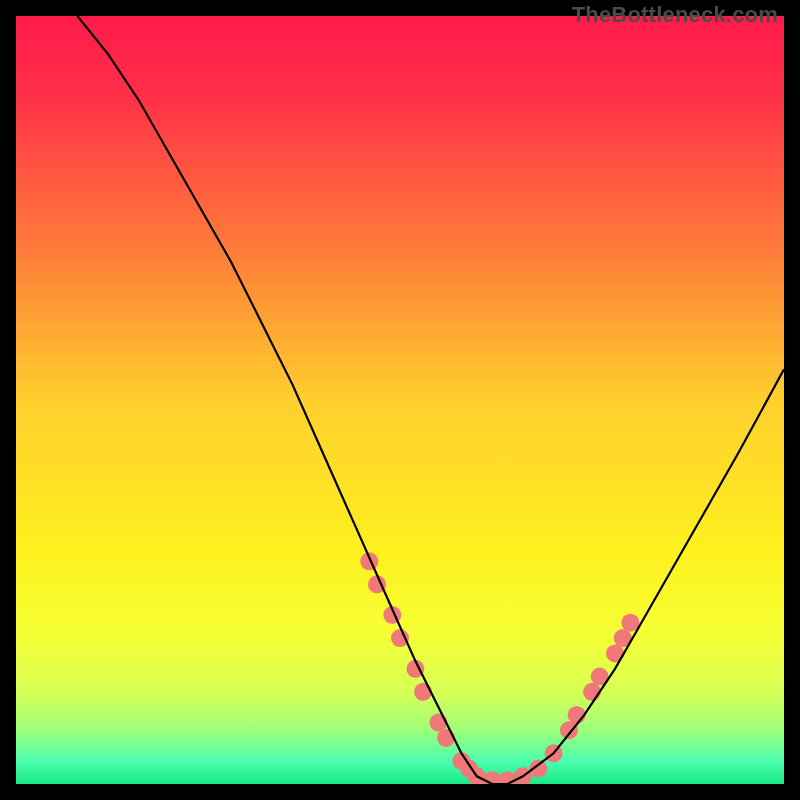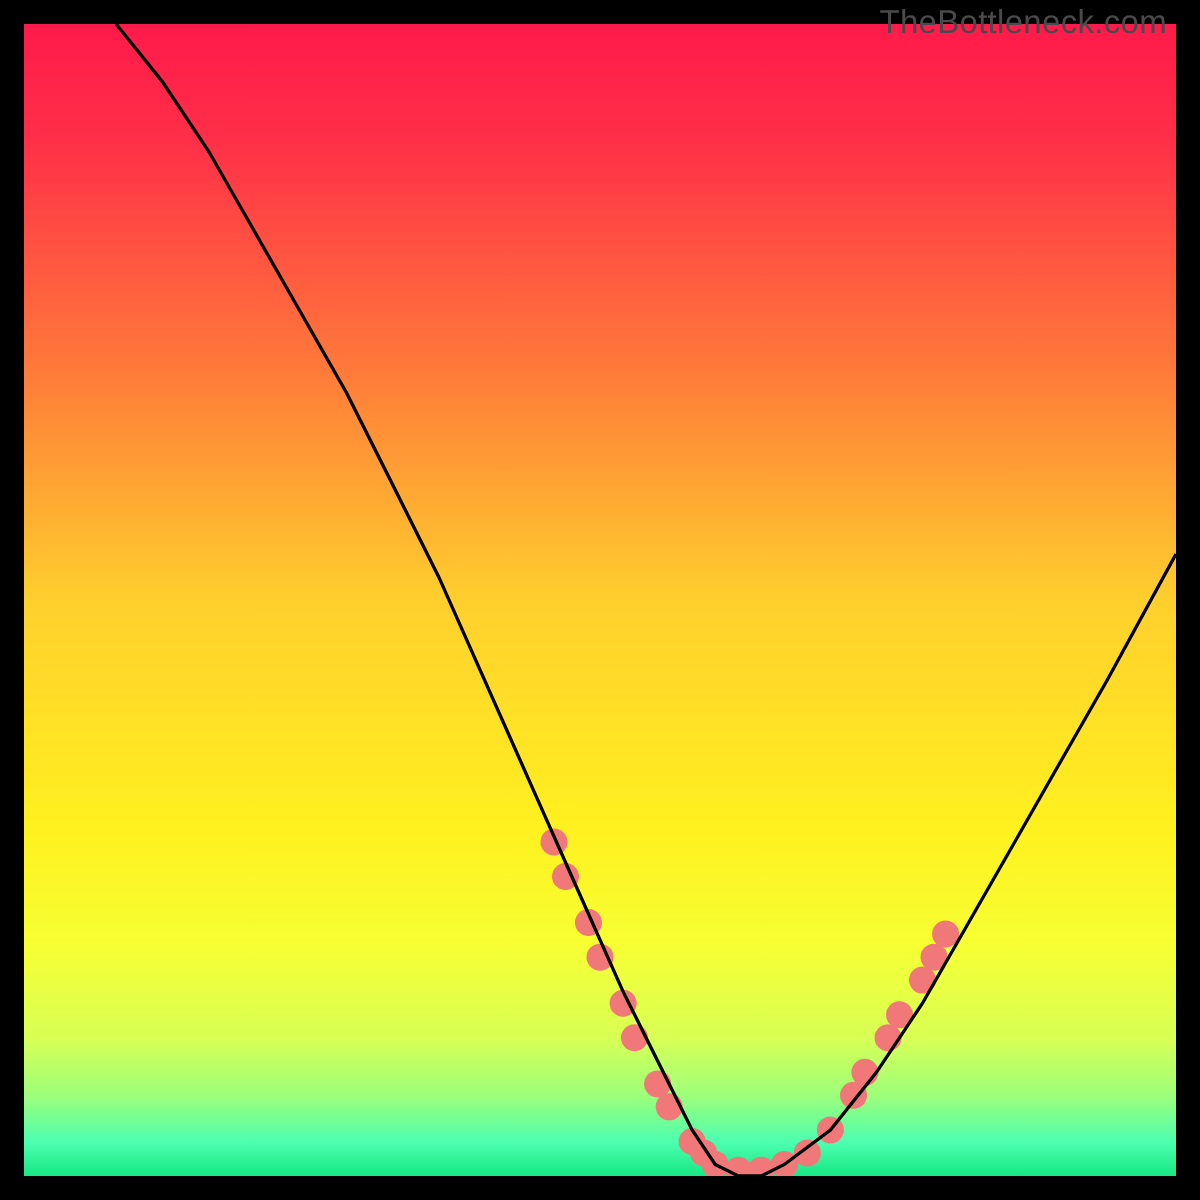--- a/index.html
+++ b/index.html
@@ -25,21 +25,21 @@
     top: 0;
     width: 768px;
     height: 768px;
   }
   .watermark {
     position: absolute;
     top: 2px;
     right: 22px;
     color: #4a4a4a;
     font-size: 22px;
-    font-weight: 400;
+    font-weight: 700;
     letter-spacing: 0.2px;
     user-select: none;
   }
   svg {
     display: block;
   }
 </style>
 </head>
 <body>
 

